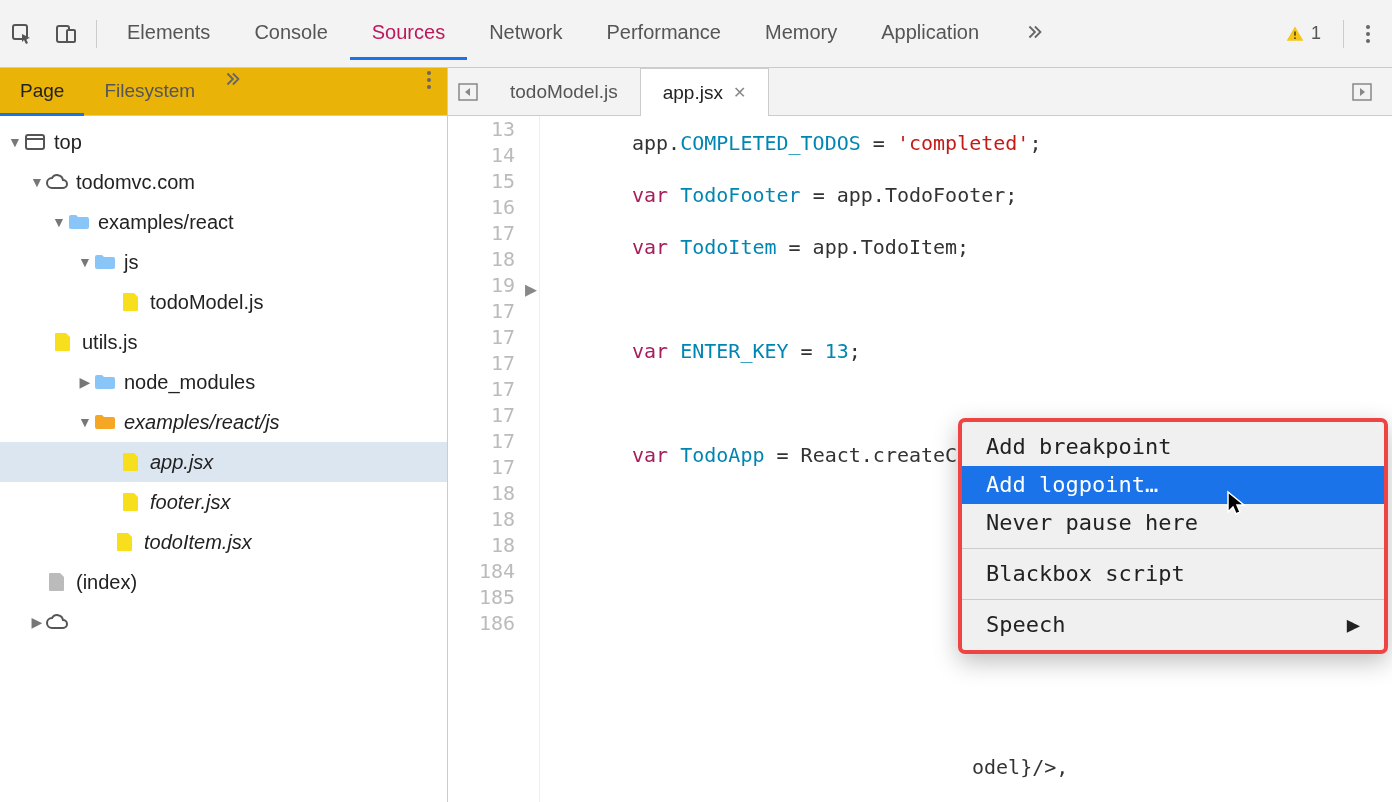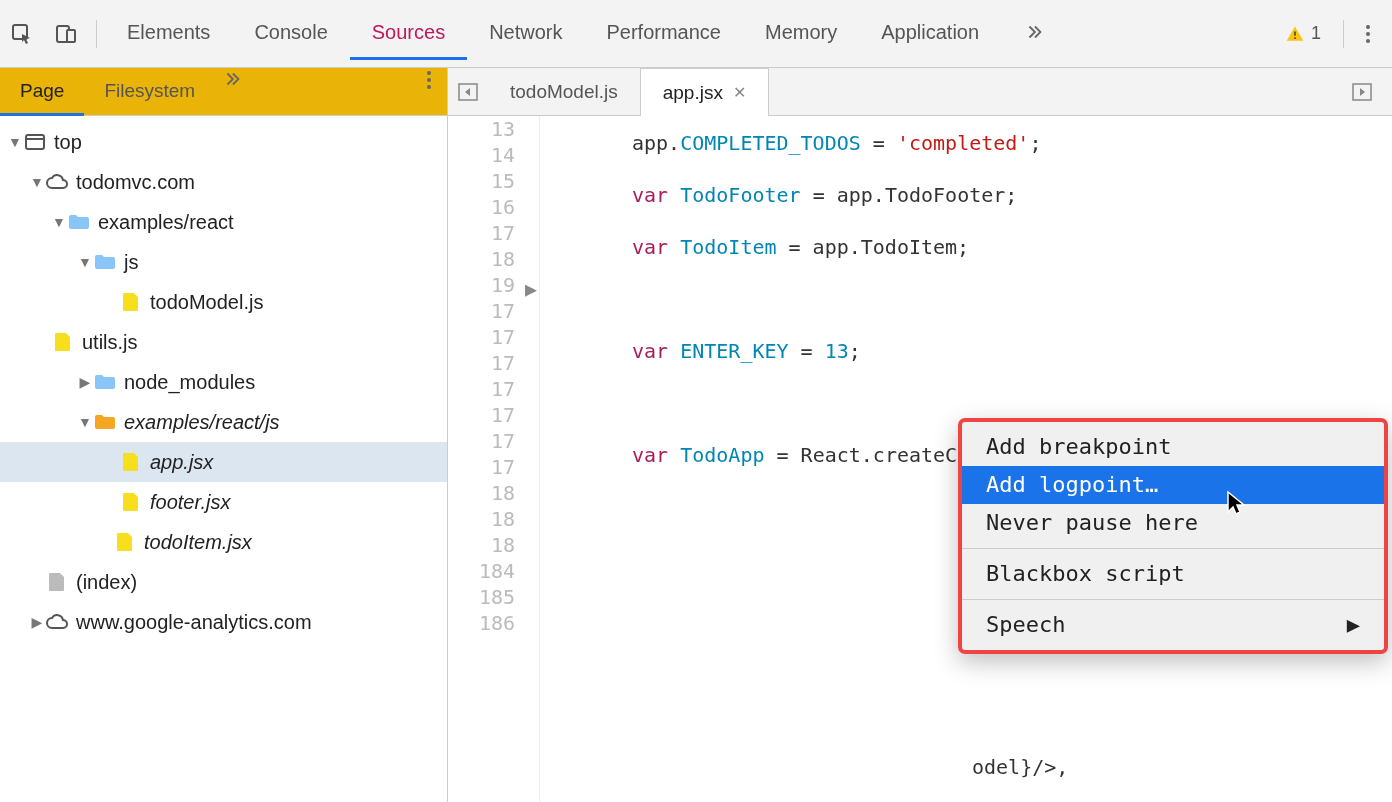--- a/index.html
+++ b/index.html
@@ -232,21 +232,20 @@
           </span>
         <span>(index)</span>
       </div>
       <div class="node" style="padding-left:30px">
         <span class="arrow">▶</span>
         <span class="icon-spot">
             <svg width="24" height="16" viewBox="0 0 24 16">
               <path d="M7 14a5 5 0 010-10 6 6 0 0111 2 4 4 0 010 8H7z" fill="none" stroke="#555" stroke-width="2"></path>
             </svg>
           </span>
-        <span>www.google-analytics.com</span>
       </div>
     </div>
   </div>
 
   <div class="editor">
     <div class="editor-tabs">
       <div class="ed-nav">
         <svg width="22" height="22" viewBox="0 0 22 22">
             <rect x="2" y="3" width="18" height="16" fill="none" stroke="#888" stroke-width="1.5"></rect>
             <path d="M13 7l-5 4 5 4z" fill="#888"></path>

